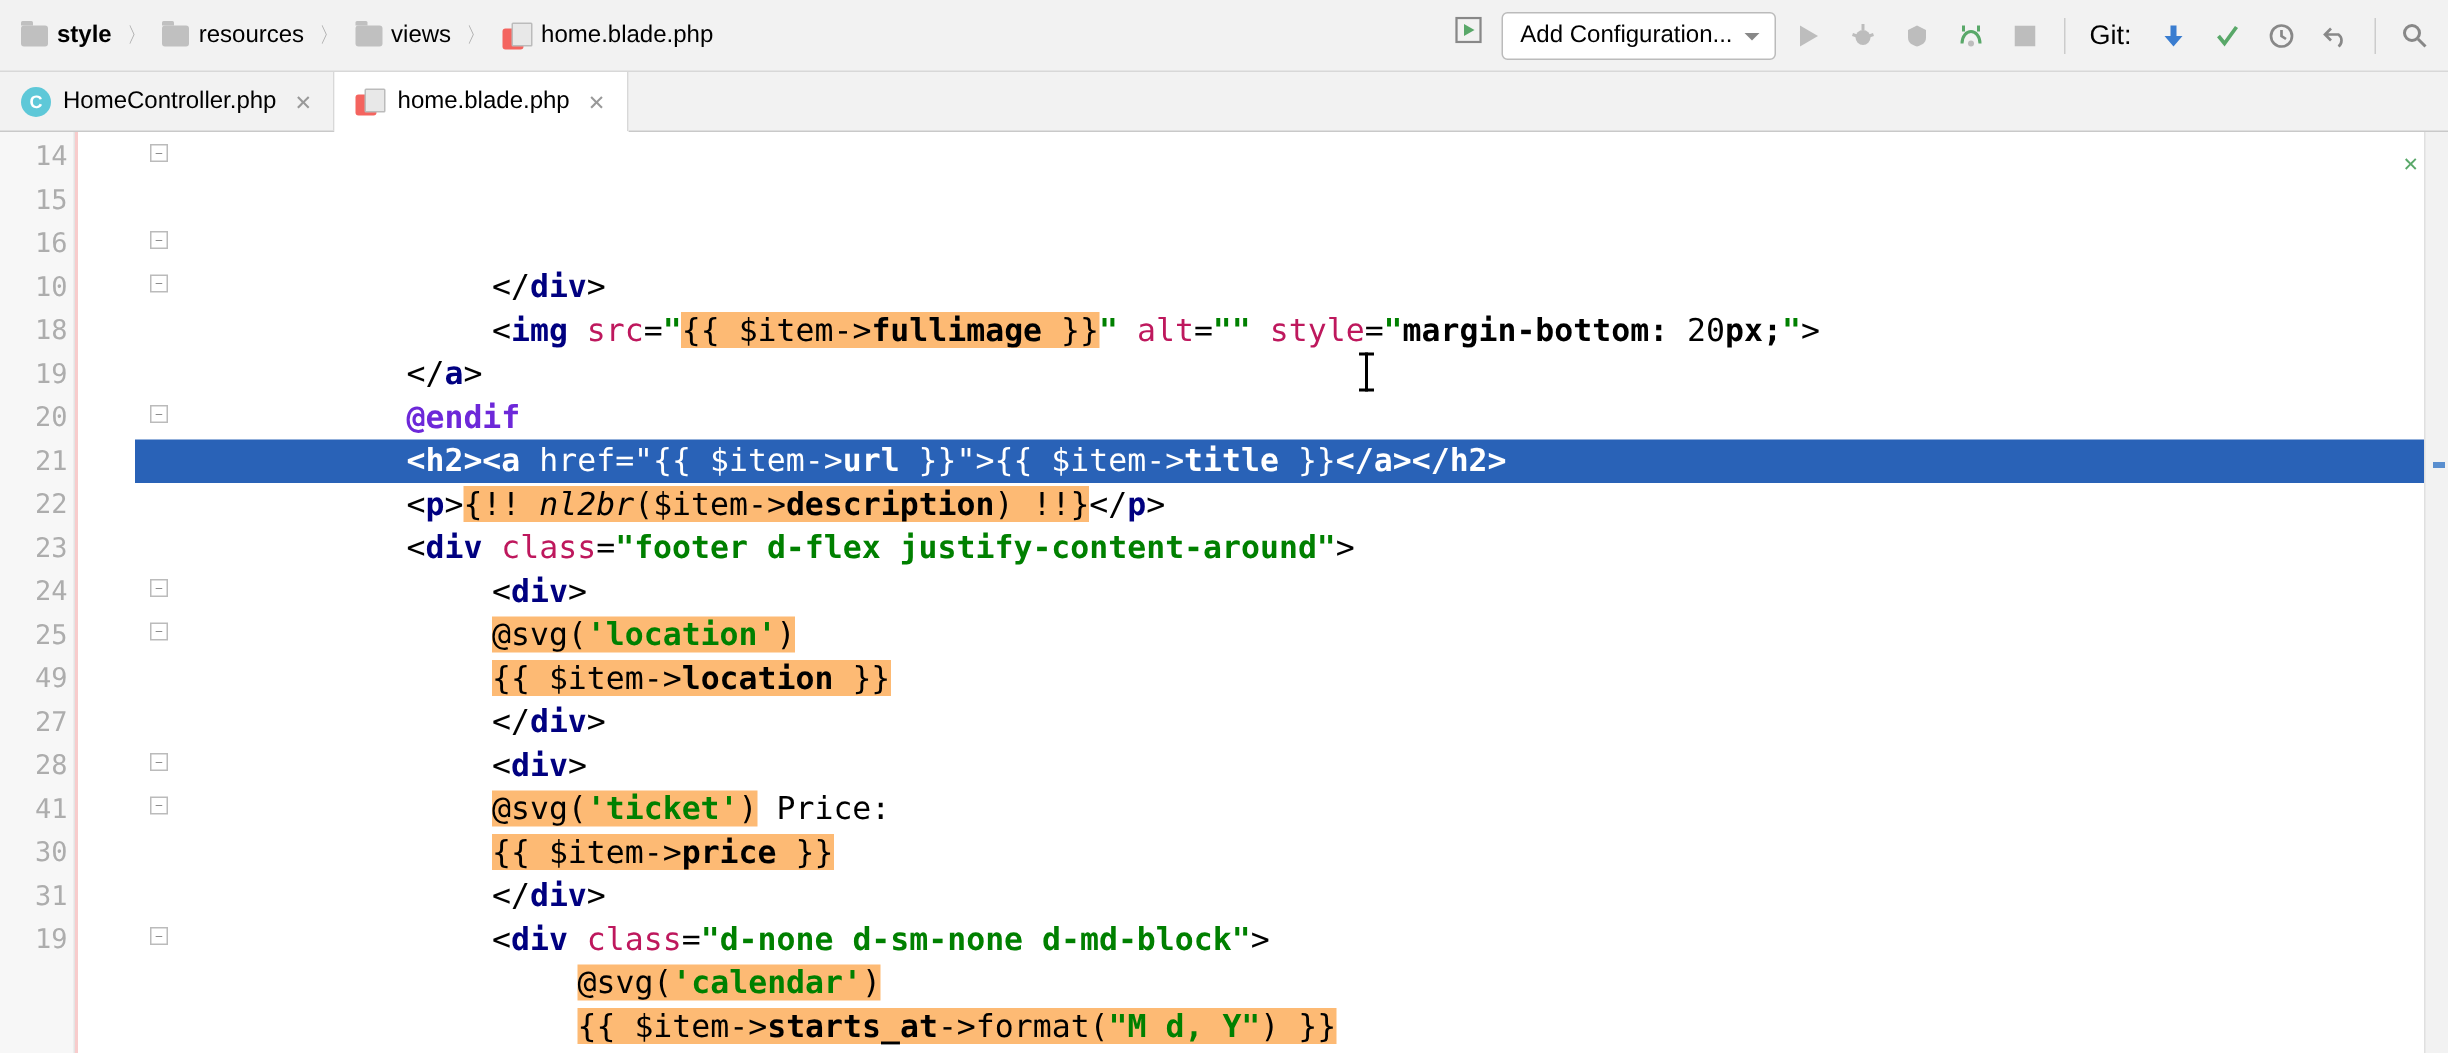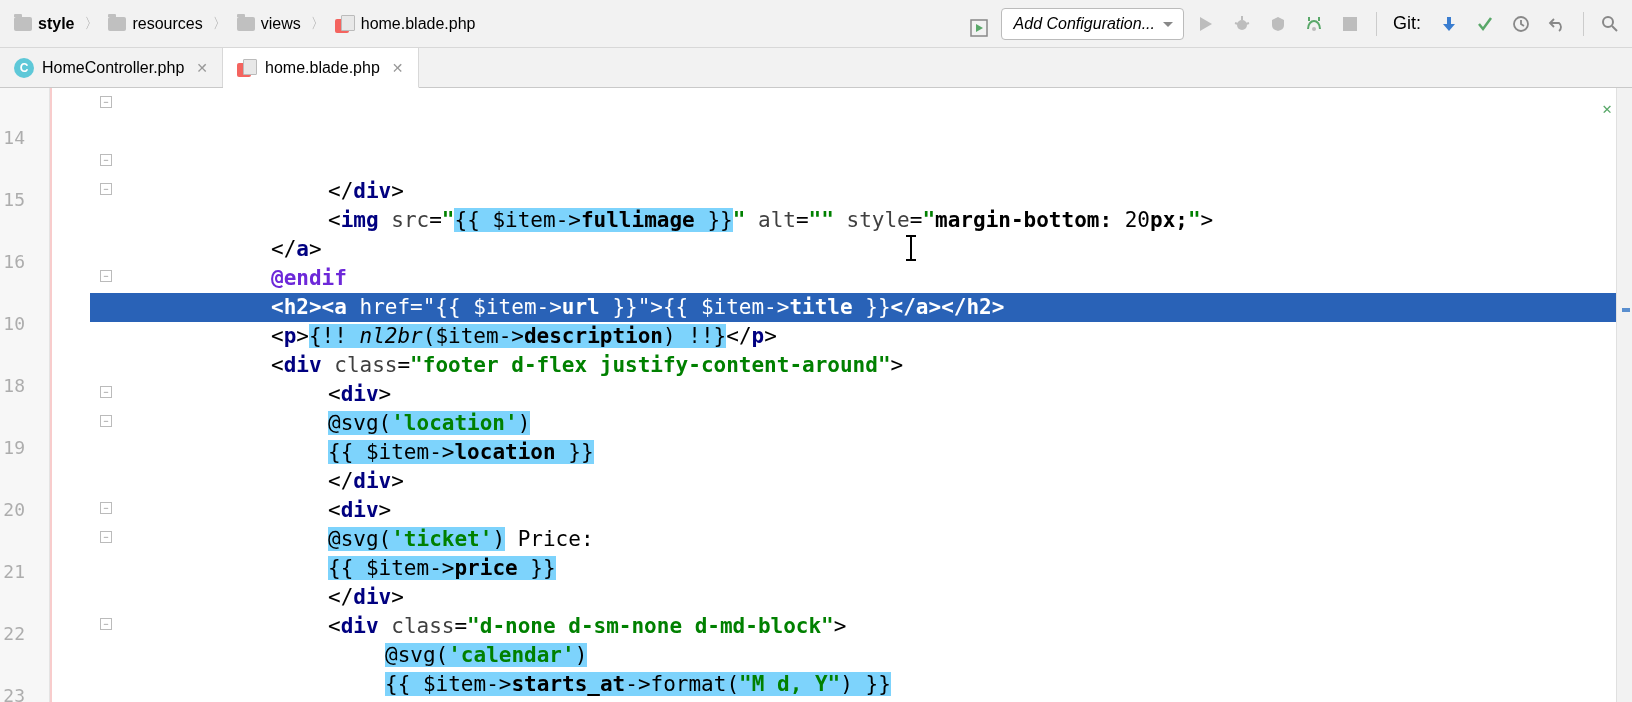--- a/index.html
+++ b/index.html
@@ -12,21 +12,21 @@
 .bc-sep { color: #aaa; font-size: 14px; margin: 0 2px; }
 .bc-item.first { font-weight: 700; }
 .folder-icon { width: 18px; height: 14px; background: #c0c0c0; border-radius: 2px; position: relative; display: inline-block; }
 .folder-icon::before { content: ""; position: absolute; top: -3px; left: 0; width: 8px; height: 3px; background: #c0c0c0; border-radius: 1px 1px 0 0; }
 .blade-icon { width: 20px; height: 18px; position: relative; display: inline-block; }
 .blade-icon::before { content: ""; position: absolute; left: 0; bottom: 0; width: 14px; height: 14px; background: #f4645f; border-radius: 2px; }
 .blade-icon::after { content: ""; position: absolute; right: 0; top: 0; width: 12px; height: 14px; background: #e8e8e8; border: 1px solid #bbb; border-radius: 1px; }
 
 .topbar-spacer { flex: 1; }
 .topbar-right { display: flex; align-items: center; gap: 8px; }
-.run-config { display: flex; align-items: flex-end; gap: 10px; font-style: italic; }
+.run-config { display: flex; align-items: flex-start; gap: 10px; }
 .run-target-icon { width: 24px; height: 24px; display: flex; align-items: center; justify-content: center; }
 .config-select { border: 1px solid #bbb; background: #fff; padding: 4px 28px 4px 12px; font-size: 16px; border-radius: 4px; position: relative; cursor: pointer; height: 32px; display: flex; align-items: center; }
 .config-select::after { content: ""; position: absolute; right: 10px; top: 50%; transform: translateY(-50%); border: 5px solid transparent; border-top-color: #888; margin-top: 3px; }
 .tb-icon { width: 28px; height: 28px; display: flex; align-items: center; justify-content: center; color: #bbb; }
 .tb-icon.green { color: #59a869; }
 .tb-icon.red { color: #d94b4b; }
 .tb-icon.blue { color: #3a7dd0; }
 .tb-icon.dark { color: #6e6e6e; }
 .tb-sep { width: 1px; height: 24px; background: #ccc; margin: 0 4px; }
 .git-label { font-size: 18px; color: #000; margin: 0 6px 0 4px; }
@@ -34,44 +34,44 @@
 
 .tabs { display: flex; align-items: stretch; height: 40px; background: #f2f2f2; border-bottom: 1px solid #c9c9c9; }
 .tab { display: flex; align-items: center; gap: 8px; padding: 0 14px; border-right: 1px solid #d8d8d8; font-size: 16px; color: #000; cursor: pointer; }
 .tab.active { background: #fff; border-bottom: 1px solid #fff; margin-bottom: -1px; }
 .tab .close { color: #999; font-size: 14px; margin-left: 4px; }
 .c-icon { width: 20px; height: 20px; border-radius: 50%; background: #5ec8d8; color: #fff; font-size: 12px; font-weight: bold; display: flex; align-items: center; justify-content: center; }
 
 
 .editor-wrap { display: flex; height: 614px; background: #fff; position: relative; }
 .gutter { width: 50px; background: #f7f7f7; border-right: 1px solid #e4e4e4; text-align: right; padding-top: 2px; user-select: none; }
-.gutter .ln { height: 29px; line-height: 29px; font-family: "SF Mono", Menlo, monospace; font-size: 18px; color: #adadad; padding-right: 24px; position: relative; margin-top: 33px; }
+.gutter .ln { height: 29px; line-height: 29px; font-family: "SF Mono", Menlo, monospace; font-size: 18px; color: #adadad; padding-right: 4px; position: relative; }
 .bp { position: absolute; right: -24px; top: 7px; width: 16px; height: 16px; border-radius: 50%; background: #d9534f; display: flex; align-items: center; justify-content: center; }
 .bp::after { content: "✓"; color: #fff; font-size: 10px; font-weight: bold; }
 
 .marks { width: 40px; background: #fff; border-right: 0; position: relative; }
 .red-margin { position: absolute; left: 0; top: 0; bottom: 0; width: 2px; background: #f8cccc; }
 .fold-col { position: absolute; left: 48px; top: 0; width: 20px; }
 .fold { position: absolute; width: 12px; height: 12px; border: 1px solid #bbb; background: #fff; font-size: 9px; line-height: 10px; text-align: center; color: #888; cursor: pointer; left: 2px; }
 
 .code { flex: 1; font-family: "SF Mono", Menlo, monospace; font-size: 21px; line-height: 29px; white-space: pre; padding-top: 2px; position: relative; overflow: visible; }
 .row { height: 29px; padding-left: 0; position: relative; }
 .row.sel { background: #2962b7; color: #fff; }
 .row.sel .tag,.row.sel .keyword,.row.sel .str-dark { color: #fff; }
 .row.sel span { color: #fff !important; }
 
 .tag { color: #000080; font-weight: bold; }
-.attr { color: #404040; }
+.attr { color: #be185d; }
 .str { color: #008000; font-weight: bold; }
 .str-dark { color: #000; font-weight: bold; }
 .ital { font-style: italic; }
 .dir { color: #6d28d9; font-weight: bold; }
 .prop { font-weight: bold; color: #000; }
 .plain { color: #000; }
-.muted-bg { background: #7dd3fc; }
+.muted-bg { background: #fdba74; }
 
 .text-cursor { position: absolute; width: 2px; height: 26px; background: #000; }
 .text-cursor::before, .text-cursor::after { content: ""; position: absolute; left: -4px; width: 10px; height: 2px; background: #000; }
 .text-cursor::before { top: 0; }
 .text-cursor::after { bottom: 0; }
 
 .green-x { position: absolute; right: 4px; top: 6px; color: #59a869; font-size: 16px; font-weight: bold; }
 
 .right-scroll { width: 16px; background: #f2f2f2; border-left: 1px solid #e0e0e0; position: relative; }
 .scroll-mark { position: absolute; right: 2px; width: 8px; height: 4px; background: #5a8fcf; }

